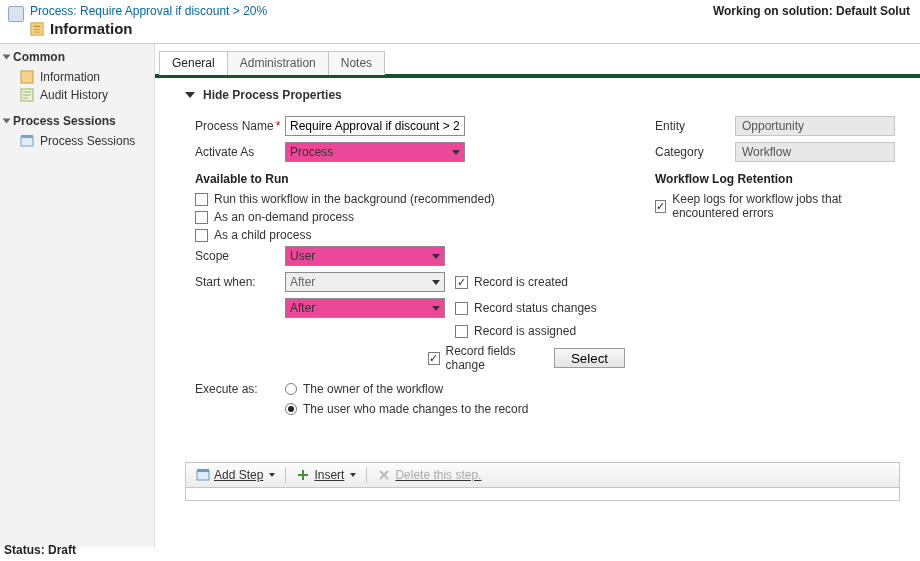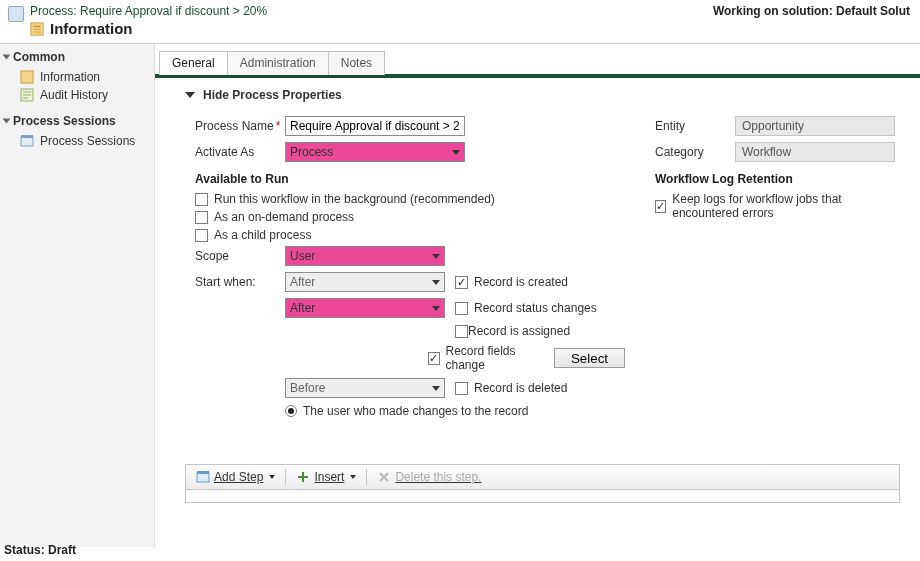--- a/index.html
+++ b/index.html
@@ -15,21 +15,21 @@
     justify-content: space-between;
     align-items: flex-start;
     padding: 4px 8px 0 8px;
   }
   .top-left { display: flex; gap: 6px; }
   .proc-icon {
     width: 16px; height: 16px; background: #d6e4f2; border: 1px solid #8fa8c7;
     border-radius: 2px; margin-top: 2px;
   }
   .proc-titles { display: flex; flex-direction: column; }
-  .proc-title-small { color: #14532d; }
+  .proc-title-small { color: #0369a1; }
   .info-row { display: flex; align-items: center; gap: 6px; margin-top: 2px; }
   .info-icon {
     width: 16px; height: 16px; position: relative;
   }
   .info-icon svg { width: 16px; height: 16px; }
   .information-label { font-size: 15px; font-weight: 600; color: #222; }
   .top-right { font-weight: 700; color: #222; padding-right: 2px; }
   .hr-top { border: none; border-top: 1px solid #ccc; margin: 6px 0 0 0; }
 
   .body-wrap { display: flex; height: 503px; }
@@ -250,41 +250,37 @@
               <span class="sel-arrow"></span>
             </div>
             <span class="chk-box" style="margin-left:10px;"></span>
             <span style="margin-left:6px;">Record status changes</span>
           </div>
 
           <div class="row">
             <div class="lbl"></div>
             <div style="width:160px;"></div>
             <span class="chk-box" style="margin-left:10px;"></span>
-            <span style="">Record is assigned</span>
+            <span style="margin-left:6px;">Record is assigned</span>
           </div>
 
           <div class="row">
             <div class="lbl"></div>
             <div style="width:160px;"></div>
             <span class="chk-box checked" style="margin-left:10px;"></span>
             <span style="margin-left:6px;">Record fields change</span>
             <button class="sel-btn">Select</button>
           </div>
 
-          <div class="row">
-            <div class="lbl"></div>
-            <div class="select-box ro" style="width:160px;">
-              <span>Before</span>
-              <span class="sel-arrow"></span>
-            </div>
-            <span class="chk-box" style="margin-left:10px;"></span>
-            <span style="margin-left:6px;">Record is deleted</span>
-          </div>
-
+
+          <div class="row" style="margin-top:10px;">
+            <div class="lbl">Execute as:</div>
+            <span class="radio"></span>
+            <span style="margin-left:6px;">The owner of the workflow</span>
+          </div>
           <div class="row">
             <div class="lbl"></div>
             <span class="radio checked"></span>
             <span style="margin-left:6px;">The user who made changes to the record</span>
           </div>
         </div>
 
         <div class="col2">
           <div class="row">
             <div class="lbl">Entity</div>

